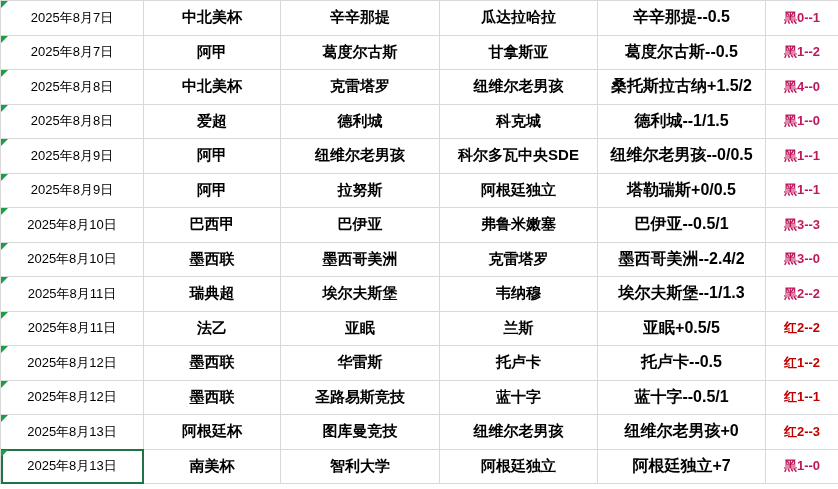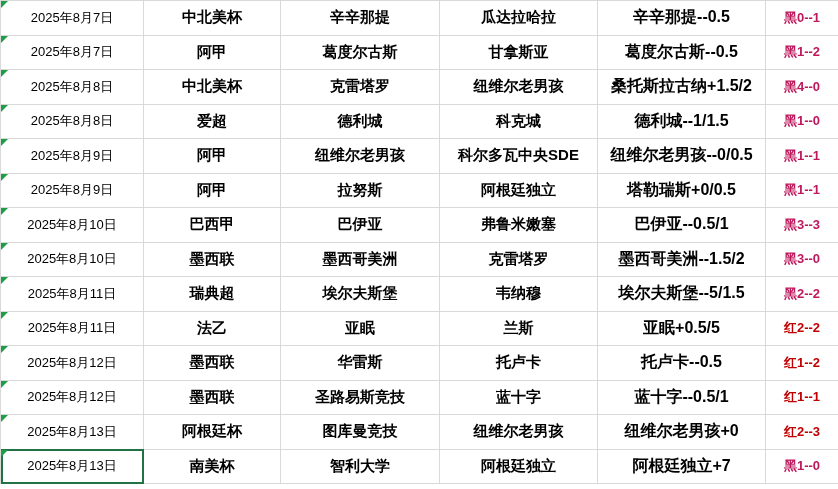--- a/index.html
+++ b/index.html
@@ -139,29 +139,29 @@
         <td class="home">巴伊亚</td>
         <td class="away">弗鲁米嫩塞</td>
         <td class="odds">巴伊亚--0.5/1</td>
         <td class="score black">黑3--3</td>
       </tr>
       <tr>
         <td class="date"><span class="marker"></span>2025年8月10日</td>
         <td class="league">墨西联</td>
         <td class="home">墨西哥美洲</td>
         <td class="away">克雷塔罗</td>
-        <td class="odds">墨西哥美洲--1.5/2</td>
+        <td class="odds">墨西哥美洲--2.4/2</td>
         <td class="score black">黑3--0</td>
       </tr>
       <tr>
         <td class="date"><span class="marker"></span>2025年8月11日</td>
         <td class="league">瑞典超</td>
         <td class="home">埃尔夫斯堡</td>
         <td class="away">韦纳穆</td>
-        <td class="odds">埃尔夫斯堡--5/1.5</td>
+        <td class="odds">埃尔夫斯堡--1/1.3</td>
         <td class="score black">黑2--2</td>
       </tr>
       <tr>
         <td class="date"><span class="marker"></span>2025年8月11日</td>
         <td class="league">法乙</td>
         <td class="home">亚眠</td>
         <td class="away">兰斯</td>
         <td class="odds">亚眠+0.5/5</td>
         <td class="score red">红2--2</td>
       </tr>

